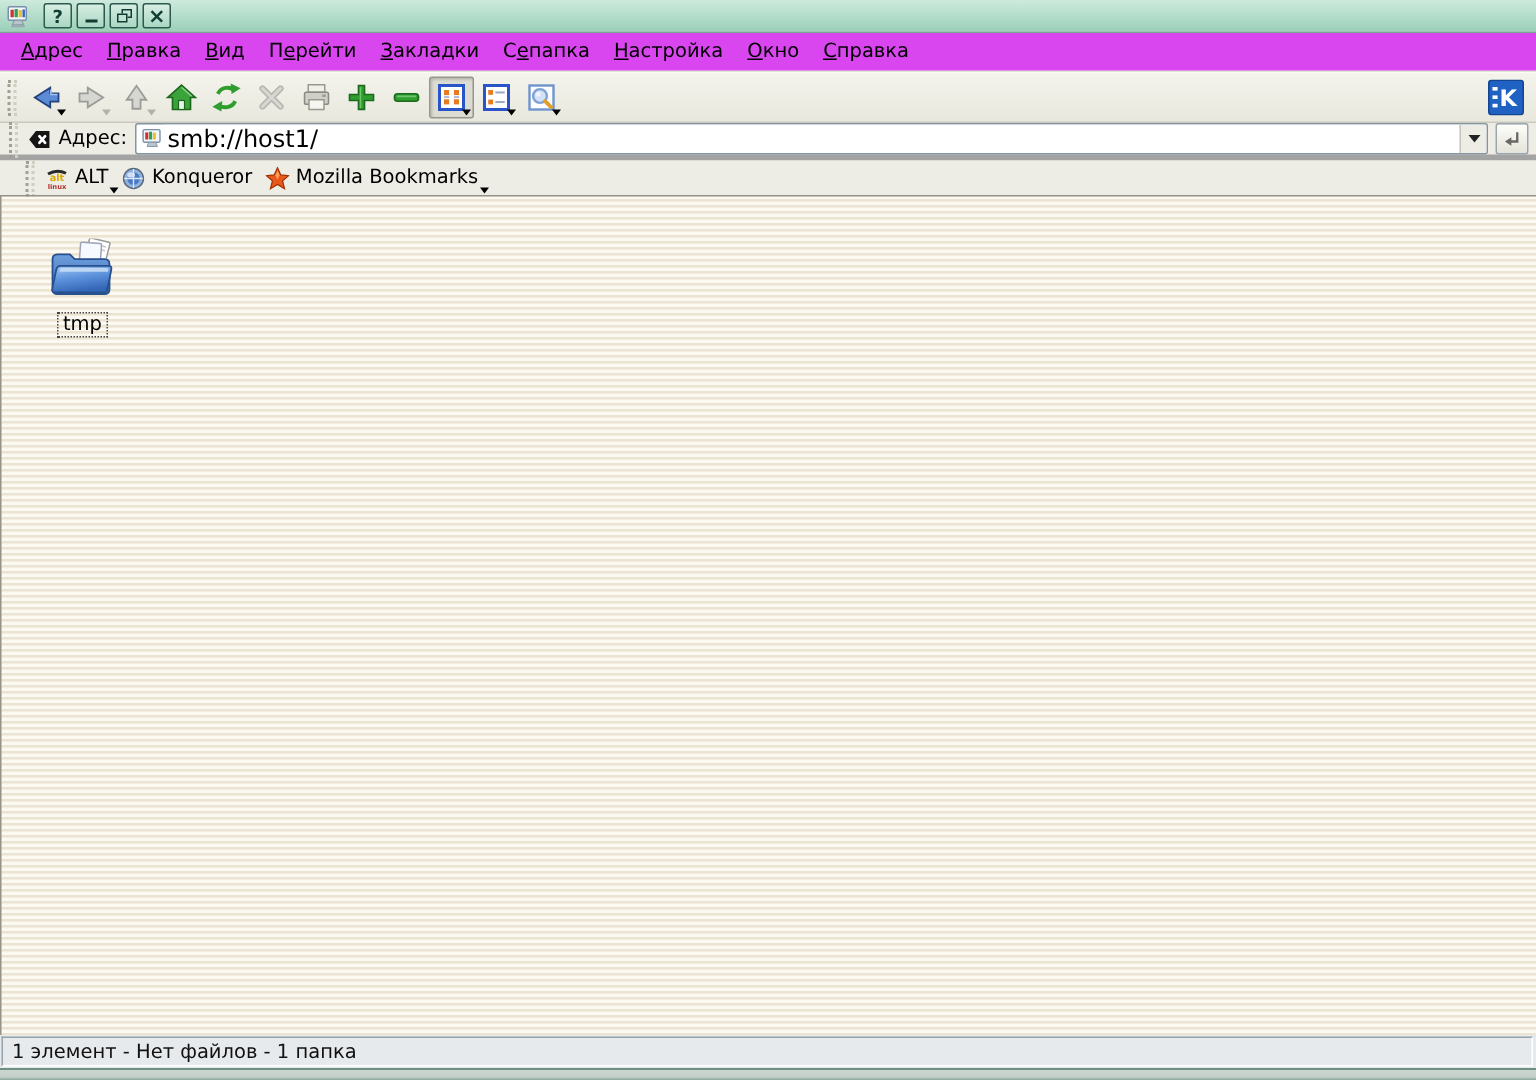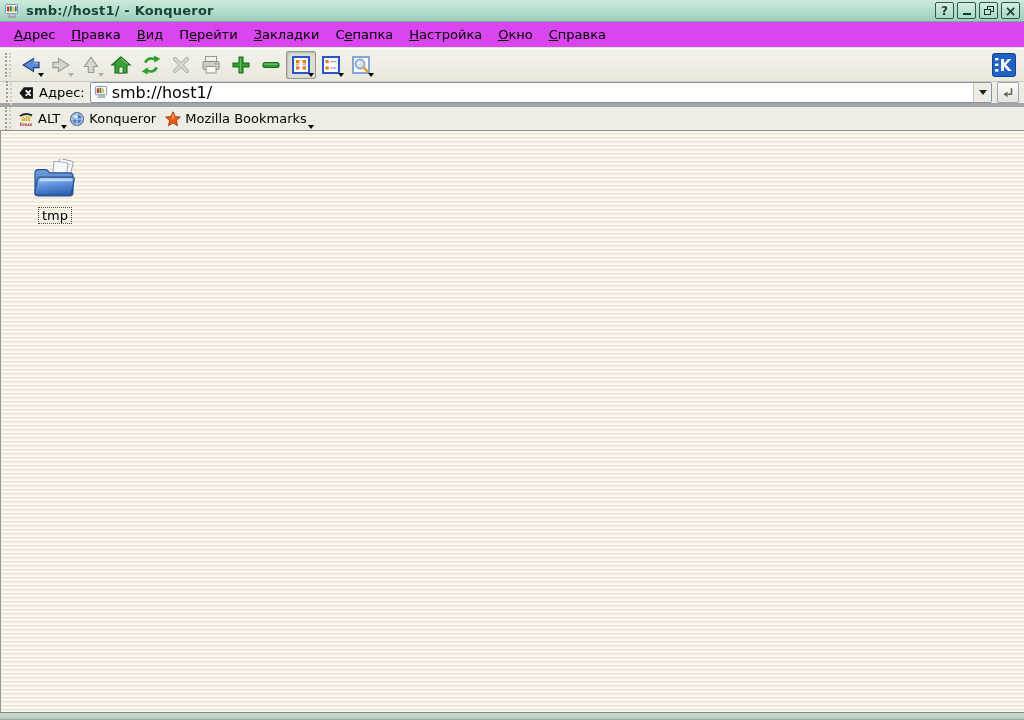--- a/index.html
+++ b/index.html
@@ -47,21 +47,21 @@
     display:flex; align-items:center; overflow:hidden; }
   .combo input { flex:1; border:none; outline:none; font-family:"DejaVu Sans",sans-serif; font-size:16px; height:100%; padding:0 3px; background:#fff; }
   .combo .icon { margin-left:3px; flex:0 0 auto; }
   .combo-arrow { flex:0 0 18px; height:100%; background:#eeede5; border-left:1px solid #c6c5ba;
     display:flex; align-items:center; justify-content:center; }
   .combo-arrow .tri { width:0; height:0; border-left:4px solid transparent; border-right:4px solid transparent; border-top:5px solid #222; }
   .go-btn { width:22px; height:21px; margin-left:5px; border:1px solid #9aa5ad; border-radius:2px;
     background:linear-gradient(to bottom,#fdfdfa,#e5e4da); display:flex; align-items:center; justify-content:center; }
 
   
-  .bookbar { height:23px; flex:0 0 23px; background:#eeede5; display:flex; align-items:center; padding:0 4px; }
+  .bookbar { height:23px; flex:0 0 23px; background:#eeede5; display:flex; align-items:center; padding:0 16px; }
   .book-item { display:flex; align-items:center; font-size:13px; padding:1px 7px 1px 2px; position:relative; }
   .book-item .bicon { margin-right:4px; }
   .book-dd { position:absolute; right:0; bottom:-1px; width:0; height:0;
     border-left:3.5px solid transparent; border-right:3.5px solid transparent; border-top:4px solid #000; }
 
   
   .fileview { flex:1; position:relative; border-top:1px solid #94938a; border-left:1px solid #94938a;
     background:repeating-linear-gradient(to bottom,
       #fbf9f2 0px, #fbf9f2 2px,
       #ebe4d2 2px, #ebe4d2 3px,
@@ -86,21 +86,20 @@
   <div class="titlebar">
     <svg class="title-icon" viewBox="0 0 16 16">
       <rect x="1.5" y="1.5" width="12" height="9" rx="1" fill="#f2f6fa" stroke="#7a8faa"></rect>
       <rect x="3" y="3.5" width="2.2" height="5" fill="#cc3333"></rect>
       <rect x="5.7" y="3" width="2.2" height="5.5" fill="#33a055"></rect>
       <rect x="8.4" y="3.7" width="2.2" height="4.8" fill="#e8c030"></rect>
       <rect x="11" y="3.3" width="1.6" height="5.2" fill="#3366bb"></rect>
       <path d="M5.5,10.5 h5 l1.2,3 h-7.4 z" fill="#b9c5cd" stroke="#8a98a4" stroke-width="0.7"></path>
       <rect x="3.5" y="13.8" width="9" height="1.4" fill="#9aa8b2"></rect>
     </svg>
-    <div class="title-text">smb://host1/ - Konqueror</div>
     <div class="win-btn">
         <span>?</span>
       </div>
     <div class="win-btn">
         <span class="min-glyph"></span>
       </div>
     <div class="win-btn">
       <span class="restore-glyph">
           <span class="r1"></span>
           <span class="r2"></span>
@@ -326,16 +325,21 @@
           <rect x="22" y="3" width="14" height="18" rx="1" fill="#f6f9ff" stroke="#9aa4b4"></rect>
         </g>
         <path d="M4,14 q0,-3.4 3.4,-3.4 h8.2 l3.2,3.2 h19.8 q3.4,0 3.4,3.4 v16.4 q0,3.4 -3.4,3.4 H7.4 q-3.4,0 -3.4,-3.4 z" fill="url(#fb)" stroke="#27508e" stroke-width="1.2"></path>
         <path d="M9.6,18.2 h31.6 q2.6,0 2,2.6 l-2.6,12.6 q-0.55,2.6 -3.1,2.6 H5.9 q-2.6,0 -2,-2.6 l2.6,-12.6 q0.55,-2.6 3.1,-2.6 z" fill="url(#fg)" stroke="#27508e" stroke-width="1.2"></path>
         <path d="M10.4,19.6 h29.8 q1.4,0 1.1,1.4 l-0.3,1.2 H8.6 l0.3,-1.2 q0.3,-1.4 1.5,-1.4 z" fill="#c9def6" opacity="0.85"></path>
       </svg>
       <div><span class="file-label">tmp</span></div>
     </div>
   </div>
 
+  <div class="statusbar">
+    <div class="status-panel">
+      <span>1 элемент - Нет файлов - 1 папка</span>
+    </div>
+  </div>
 
   <div class="winframe"></div>
 
 </div>
 
 </body></html>

